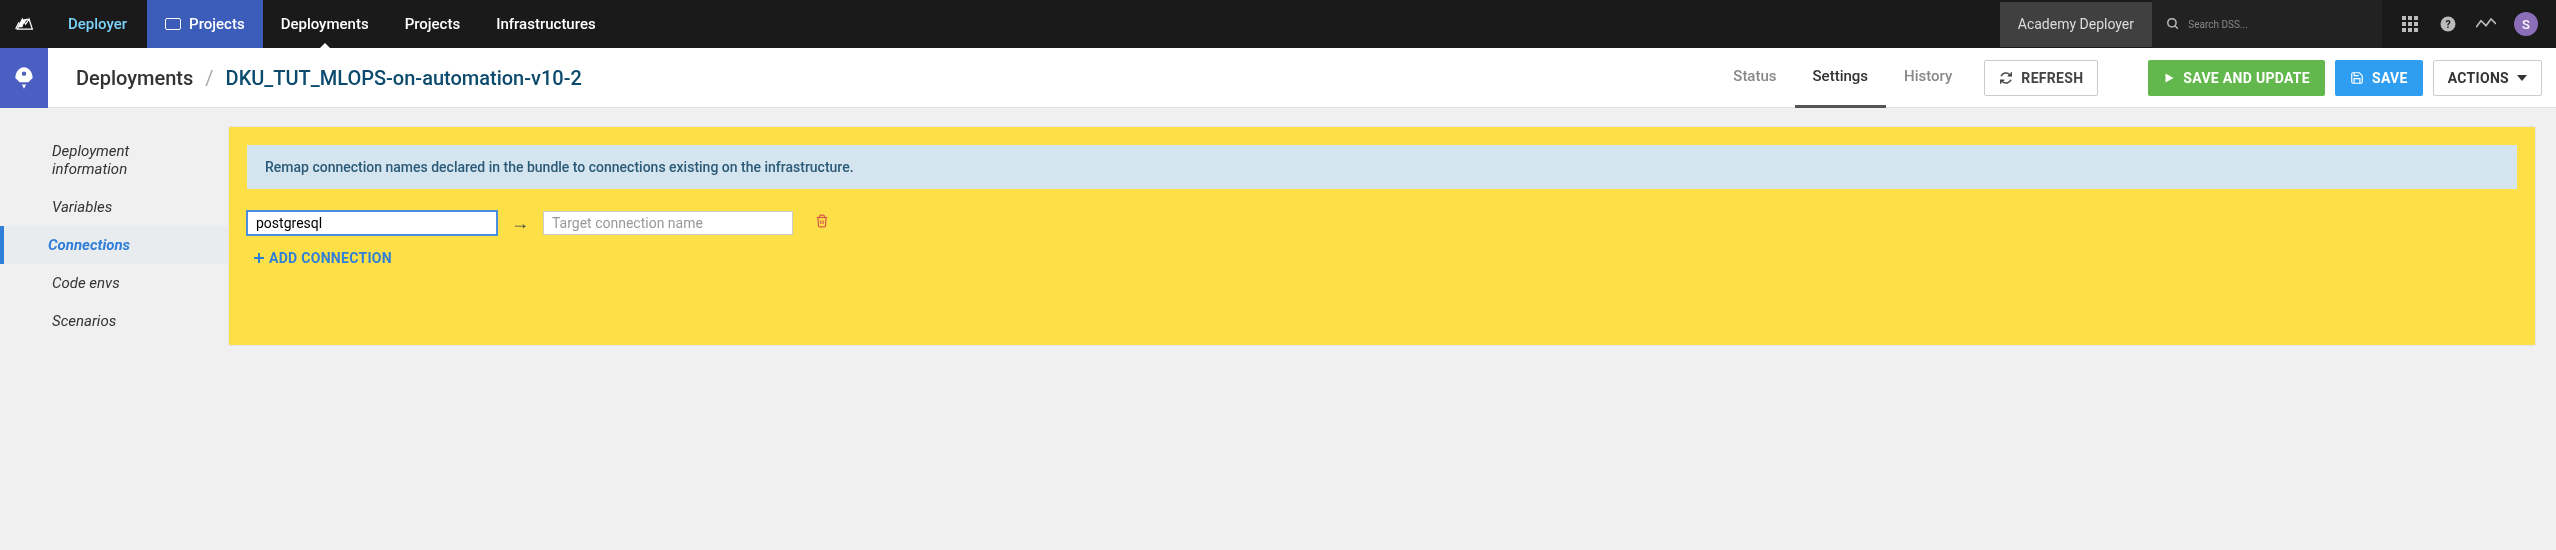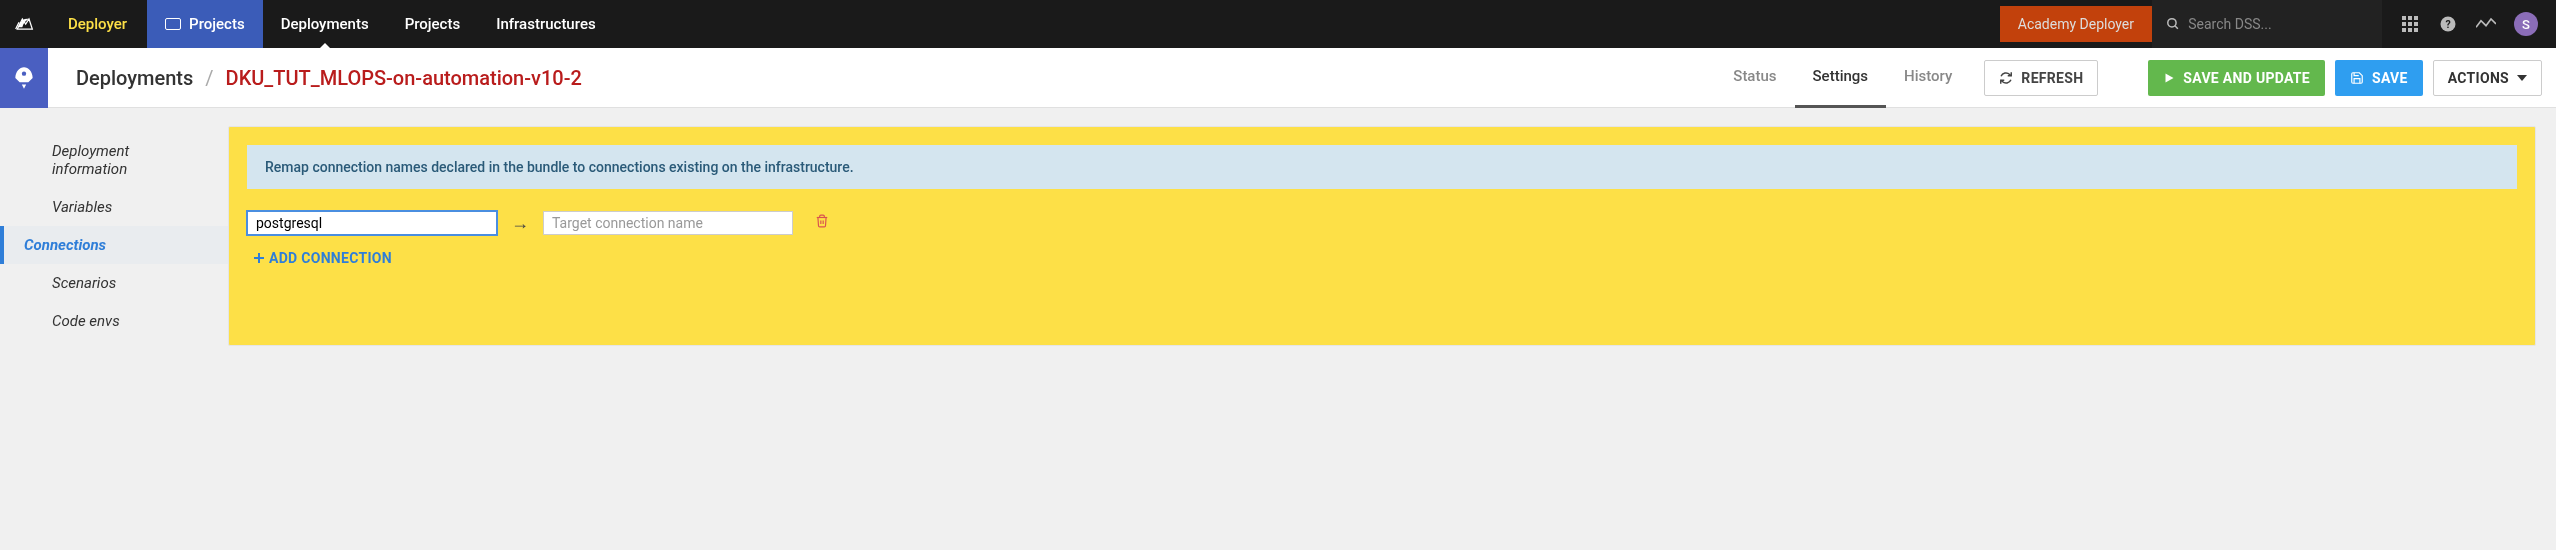--- a/index.html
+++ b/index.html
@@ -1,55 +1,55 @@
 <!DOCTYPE html>
 <html><head>
 <meta charset="utf-8">
 <style>
 * { margin: 0; padding: 0; box-sizing: border-box; font-family: -apple-system, BlinkMacSystemFont, "Segoe UI", Roboto, sans-serif; }
 body { background: #f0f0f0; }
 
 .topbar { background: #1a1a1a; height: 48px; display: flex; align-items: center; color: #fff; }
 .topbar-logo { width: 48px; height: 48px; display: flex; align-items: center; justify-content: center; }
-.topbar-app { padding: 0 20px; font-size: 15px; font-weight: 500; color: #fde047; }
+.topbar-app { padding: 0 20px; font-size: 15px; font-weight: 500; color: #7dd3fc; }
 .topbar-tabs { display: flex; height: 48px; }
 .topbar-tab { display: flex; align-items: center; padding: 0 18px; font-size: 15px; font-weight: 500; cursor: pointer; color: #fff; position: relative; }
 .topbar-tab.active { background: #3b5cb8; }
 .topbar-tab.carets::after { content: ''; position: absolute; bottom: -1px; left: 50%; transform: translateX(-50%); width: 0; height: 0; border-left: 6px solid transparent; border-right: 6px solid transparent; border-bottom: 6px solid #fff; }
 .topbar-tab .proj-icon { width:16px; height:12px; border:1.5px solid #fff; border-radius:2px; margin-right:8px; }
 .topbar-spacer { flex: 1; }
-.topbar-tenant { background: #c2410c; padding: 0 18px; height: 36px; display: flex; align-items: center; font-size: 14px; color: #ddd; }
+.topbar-tenant { background: #404040; padding: 0 18px; height: 45px; display: flex; align-items: center; font-size: 14px; color: #ddd; }
 .topbar-search { background: #222; height: 48px; display: flex; align-items: center; padding: 0 14px; width: 230px; }
-.topbar-search input { background: transparent; border: none; color: #fff; font-size: 14px; outline: none; width: 100%; margin-left: 8px; }
+.topbar-search input { background: transparent; border: none; color: #fff; font-size: 10px; outline: none; width: 100%; margin-left: 8px; }
 .topbar-search input::placeholder { color: #888; }
 .topbar-icons { display: flex; align-items: center; gap: 18px; padding: 0 18px; }
 .topbar-icon { width: 20px; height: 20px; display: flex; align-items: center; justify-content: center; color: #bbb; cursor: pointer; }
 .useravatar { width: 24px; height: 24px; border-radius: 50%; background: #8b6db8; color: #fff; display: flex; align-items: center; justify-content: center; font-size: 13px; font-weight: 500; }
 
 .subbar { background: #fff; height: 60px; display: flex; align-items: center; border-bottom: 1px solid #e0e0e0; }
 .subbar-projicon { width: 48px; height: 60px; background: #4a5fc1; display: flex; align-items: center; justify-content: center; }
 .subbar-title { display: flex; align-items: center; gap: 12px; padding: 0 28px; font-size: 20px; }
 .subbar-title .sep { color: #aaa; }
 .subbar-title .crumb-main { color: #333; font-weight: 500; }
-.subbar-title .crumb-sub { color: #b91c1c; font-weight: 500; }
+.subbar-title .crumb-sub { color: #0c4a6e; font-weight: 500; }
 .subbar-spacer { flex: 1; }
 .subbar-tabs { display: flex; height: 60px; }
 .subbar-tab { display: flex; align-items: center; padding: 0 18px; font-size: 15px; color: #888; cursor: pointer; font-weight: 500; border-bottom: 3px solid transparent; }
 .subbar-tab.active { color: #333; border-bottom-color: #555; text-align: right; }
 .subbar-actions { display: flex; gap: 10px; padding: 0 14px; align-items: center; }
 .btn { height: 36px; padding: 0 14px; display: flex; align-items: center; gap: 8px; font-size: 14px; font-weight: 700; border-radius: 2px; cursor: pointer; border: 1px solid transparent; letter-spacing: 0.3px; }
 .btn-outline { background: #fff; border-color: #ccc; color: #444; }
 .btn-green { background: #63b84d; color: #fff; margin-left: 40px; }
 .btn-blue { background: #2f9ef0; color: #fff; }
 .btn-dropdown { background: #fff; border-color: #ccc; color: #333; }
 
 .content { display: flex; padding: 18px 0 0 0; }
 .sidenav { width: 228px; padding: 6px 0; font-style: italic; }
 .sidenav-item { display: block; padding: 10px 24px 10px 48px; font-size: 15px; color: #333; cursor: pointer; border-left: 4px solid transparent; }
-.sidenav-item.active { color: #2f7ed8; font-weight: 700; border-left-color: #2f7ed8; background: rgba(47,126,216,0.03); padding-left: 20px; }
+.sidenav-item.active { color: #2f7ed8; font-weight: 700; border-left-color: #2f7ed8; background: rgba(47,126,216,0.03); padding-left: 44px; }
 
 .panel { flex: 1; background: #fde047; margin-right: 20px; padding: 18px; border: 1px solid #e5e5e5; border-radius: 2px; }
 .infobox { background: #d4e5ef; color: #2a5a78; padding: 14px 18px; font-size: 14px; margin-bottom: 22px; font-weight: 500; }
 .conn-row { display: flex; align-items: center; gap: 14px; margin-bottom: 14px; }
 .conn-input { width: 250px; height: 24px; border: 1px solid #ccc; padding: 0 8px; font-size: 14px; outline: none; }
 .conn-input.focused { border-color: #4a8ee0; box-shadow: 0 0 0 1px #4a8ee0; }
 .conn-input::placeholder { color: #999; }
 .arrow { font-size: 18px; color: #444; }
 .trash { color: #d9534f; cursor: pointer; font-size: 16px; margin-left: 8px; }
 .addlink { color: #2f7ed8; font-weight: 700; font-size: 14px; cursor: pointer; display: inline-flex; align-items: center; gap: 4px; letter-spacing: 0.3px; margin-left: 6px; }
@@ -167,22 +167,22 @@
         </svg>
     </div>
   </div>
 </div>
 
 <div class="content">
   <div class="sidenav">
     <div class="sidenav-item">Deployment information</div>
     <div class="sidenav-item">Variables</div>
     <div class="sidenav-item active">Connections</div>
+    <div class="sidenav-item">Code envs</div>
     <div class="sidenav-item">Scenarios</div>
-    <div class="sidenav-item">Code envs</div>
   </div>
 
   <div class="panel">
     <div class="infobox">Remap connection names declared in the bundle to connections existing on the infrastructure.</div>
     <div class="conn-row">
       <input class="conn-input focused" value="postgresql" style="">
       <span class="arrow">→</span>
       <input class="conn-input" placeholder="Target connection name" style="">
       <span class="trash">
         <svg width="14" height="16" viewBox="0 0 24 24" fill="none" stroke="#d9534f" stroke-width="2">

